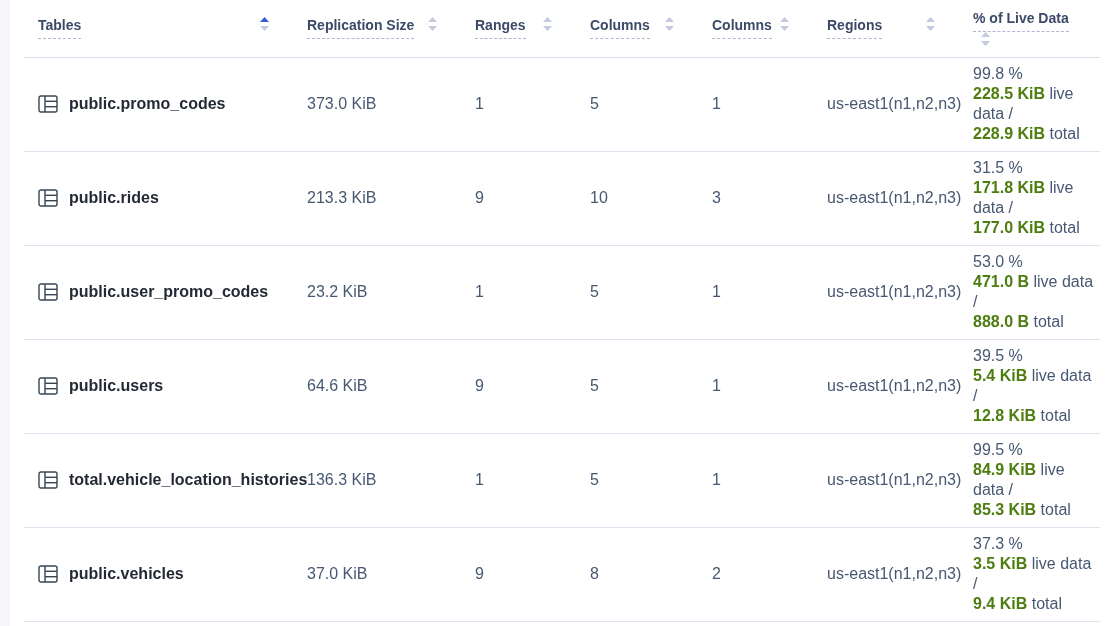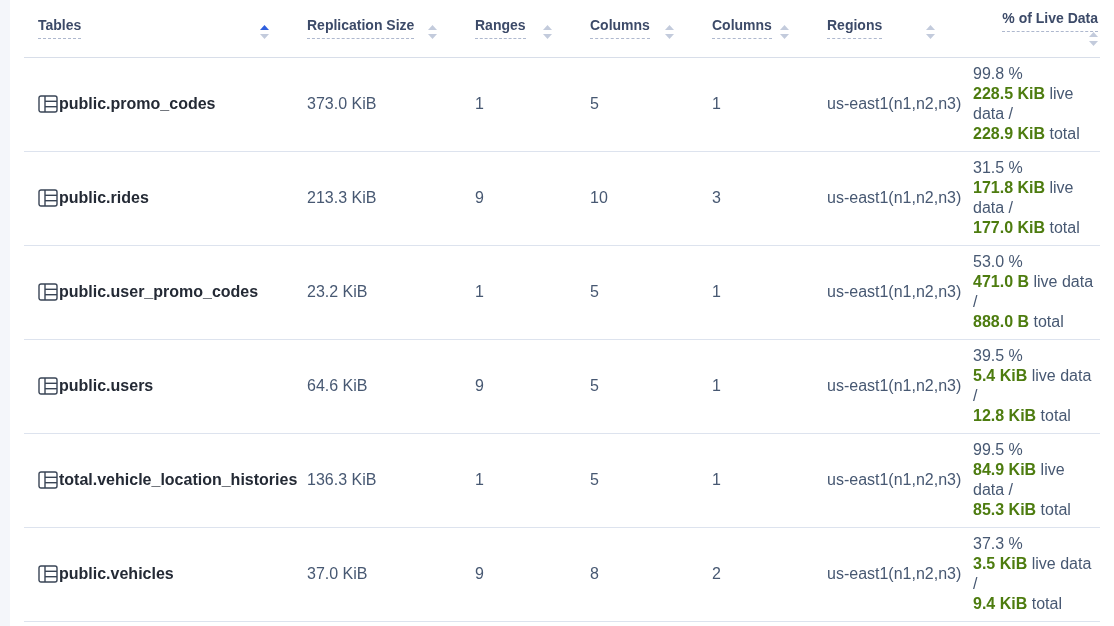--- a/index.html
+++ b/index.html
@@ -25,21 +25,21 @@
     vertical-align: middle;
     text-align: left;
     border-bottom: 1px solid #d8dee9;
     font-size: 14px;
     font-weight: 700;
     color: #3c4a68;
     cursor: pointer;
   }
   .th-inner {
     display: flex;
-    align-items: flex-end;
+    align-items: flex-start;
     justify-content: space-between;
     padding-right: 38px;
   }
   th.last .th-inner { padding-right: 2px; flex-direction: column; }
   th.first .th-inner { padding-left: 14px; }
   .th-label {
     border-bottom: 1px dashed #aeb8ce;
     padding-bottom: 5px;
     white-space: nowrap;
   }
@@ -49,21 +49,21 @@
   tbody td {
     height: 94px;
     vertical-align: middle;
     border-bottom: 1px solid #dde3ee;
     font-size: 16px;
     color: #475872;
   }
   .name-cell {
     display: flex;
     align-items: flex-end;
-    gap: 1px;
+    gap: 11px;
     padding-left: 14px;
   }
   .tbl-icon svg { display: block; }
   .tbl-name {
     font-weight: 700;
     color: #242a35;
     white-space: nowrap;
     cursor: pointer;
   }
   .regions { white-space: nowrap; }

